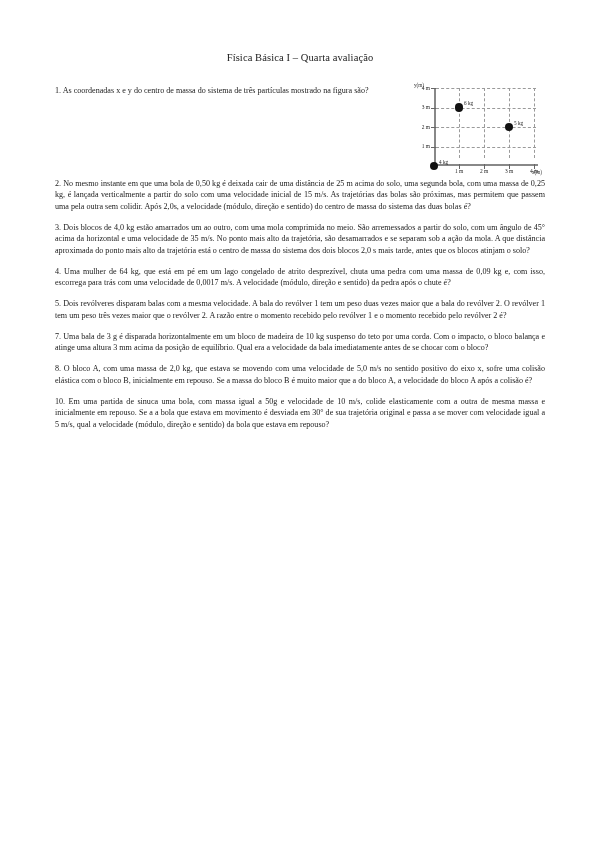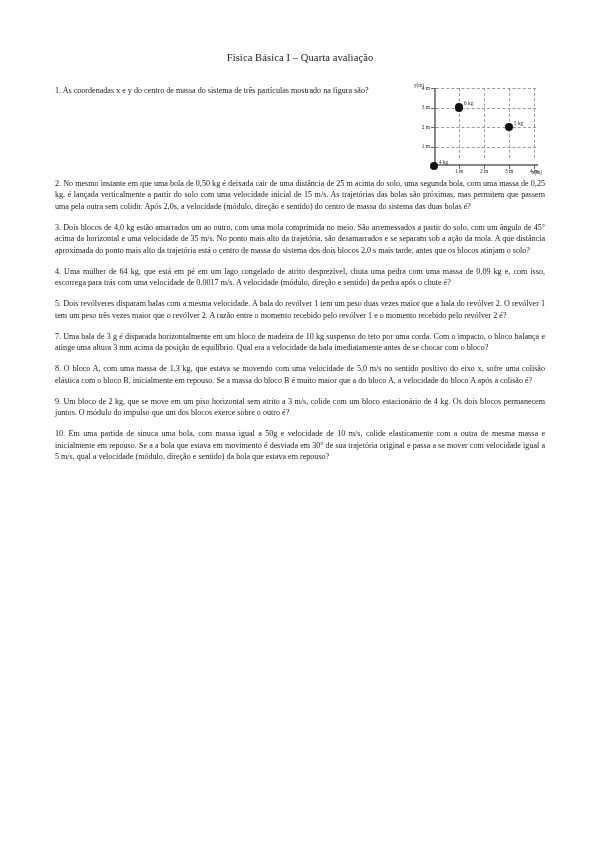--- a/index.html
+++ b/index.html
@@ -146,22 +146,21 @@
   <h1 class="doc-title">Física Básica I – Quarta avaliação</h1>
 
   <div class="content">
     <p class="q q-first">1. As coordenadas x e y do centro de massa do sistema de três partículas mostrado na figura são?</p>
     <div style="height:72px"></div>
     <p class="q">2. No mesmo instante em que uma bola de 0,50 kg é deixada cair de uma distância de 25 m acima do solo, uma segunda bola, com uma massa de 0,25 kg, é lançada verticalmente a partir do solo com uma velocidade inicial de 15 m/s. As trajetórias das bolas são próximas, mas permitem que passem uma pela outra sem colidir. Após 2,0s, a velocidade (módulo, direção e sentido) do centro de massa do sistema das duas bolas é?</p>
     <p class="q">3. Dois blocos de 4,0 kg estão amarrados um ao outro, com uma mola comprimida no meio. São arremessados a partir do solo, com um ângulo de 45° acima da horizontal e uma velocidade de 35 m/s. No ponto mais alto da trajetória, são desamarrados e se separam sob a ação da mola. A que distância aproximada do ponto mais alto da trajetória está o centro de massa do sistema dos dois blocos 2,0 s mais tarde, antes que os blocos atinjam o solo?</p>
     <p class="q">4. Uma mulher de 64 kg, que está em pé em um lago congelado de atrito desprezível, chuta uma pedra com uma massa de 0,09 kg e, com isso, escorrega para trás com uma velocidade de 0,0017 m/s. A velocidade (módulo, direção e sentido) da pedra após o chute é?</p>
     <p class="q">5. Dois revólveres disparam balas com a mesma velocidade. A bala do revólver 1 tem um peso duas vezes maior que a bala do revólver 2. O revólver 1 tem um peso três vezes maior que o revólver 2. A razão entre o momento recebido pelo revólver 1 e o momento recebido pelo revólver 2 é?</p>
     <p class="q">7. Uma bala de 3 g é disparada horizontalmente em um bloco de madeira de 10 kg suspenso do teto por uma corda. Com o impacto, o bloco balança e atinge uma altura 3 mm acima da posição de equilíbrio. Qual era a velocidade da bala imediatamente antes de se chocar com o bloco?</p>
-    <p class="q">8. O bloco A, com uma massa de 1,3 kg, que estava se movendo com uma velocidade de 5,0 m/s no sentido positivo do eixo x, sofre uma colisão elástica com o bloco B, inicialmente em repouso. Se a massa do bloco B é muito maior que a do bloco A, a velocidade do bloco A após a colisão é?</p>
-    <p class="q">9. Um bloco de 2 kg, que se move em um piso horizontal sem atrito a 3 m/s, colide com um bloco estacionário de 4 kg. Os dois blocos permanecem juntos. O módulo do impulso que um dos blocos exerce sobre o outro é?</p>
+    <p class="q">8. O bloco A, com uma massa de 2,0 kg, que estava se movendo com uma velocidade de 5,0 m/s no sentido positivo do eixo x, sofre uma colisão elástica com o bloco B, inicialmente em repouso. Se a massa do bloco B é muito maior que a do bloco A, a velocidade do bloco A após a colisão é?</p>
     <p class="q">10. Em uma partida de sinuca uma bola, com massa igual a 50g e velocidade de 10 m/s, colide elasticamente com a outra de mesma massa e inicialmente em repouso. Se a a bola que estava em movimento é desviada em 30° de sua trajetória original e passa a se mover com velocidade igual a 5 m/s, qual a velocidade (módulo, direção e sentido) da bola que estava em repouso?</p>
   </div>
 
   <div class="figure-wrap">
     <span class="fig-label-y">y(m)</span>
     <span class="fig-label-x">x(m)</span>
     <div class="axis-y"></div>
     <div class="axis-x"></div>
     <div id="fig-dynamic">
         <div class="gridline-h" style="top: 64.5px;"></div>

